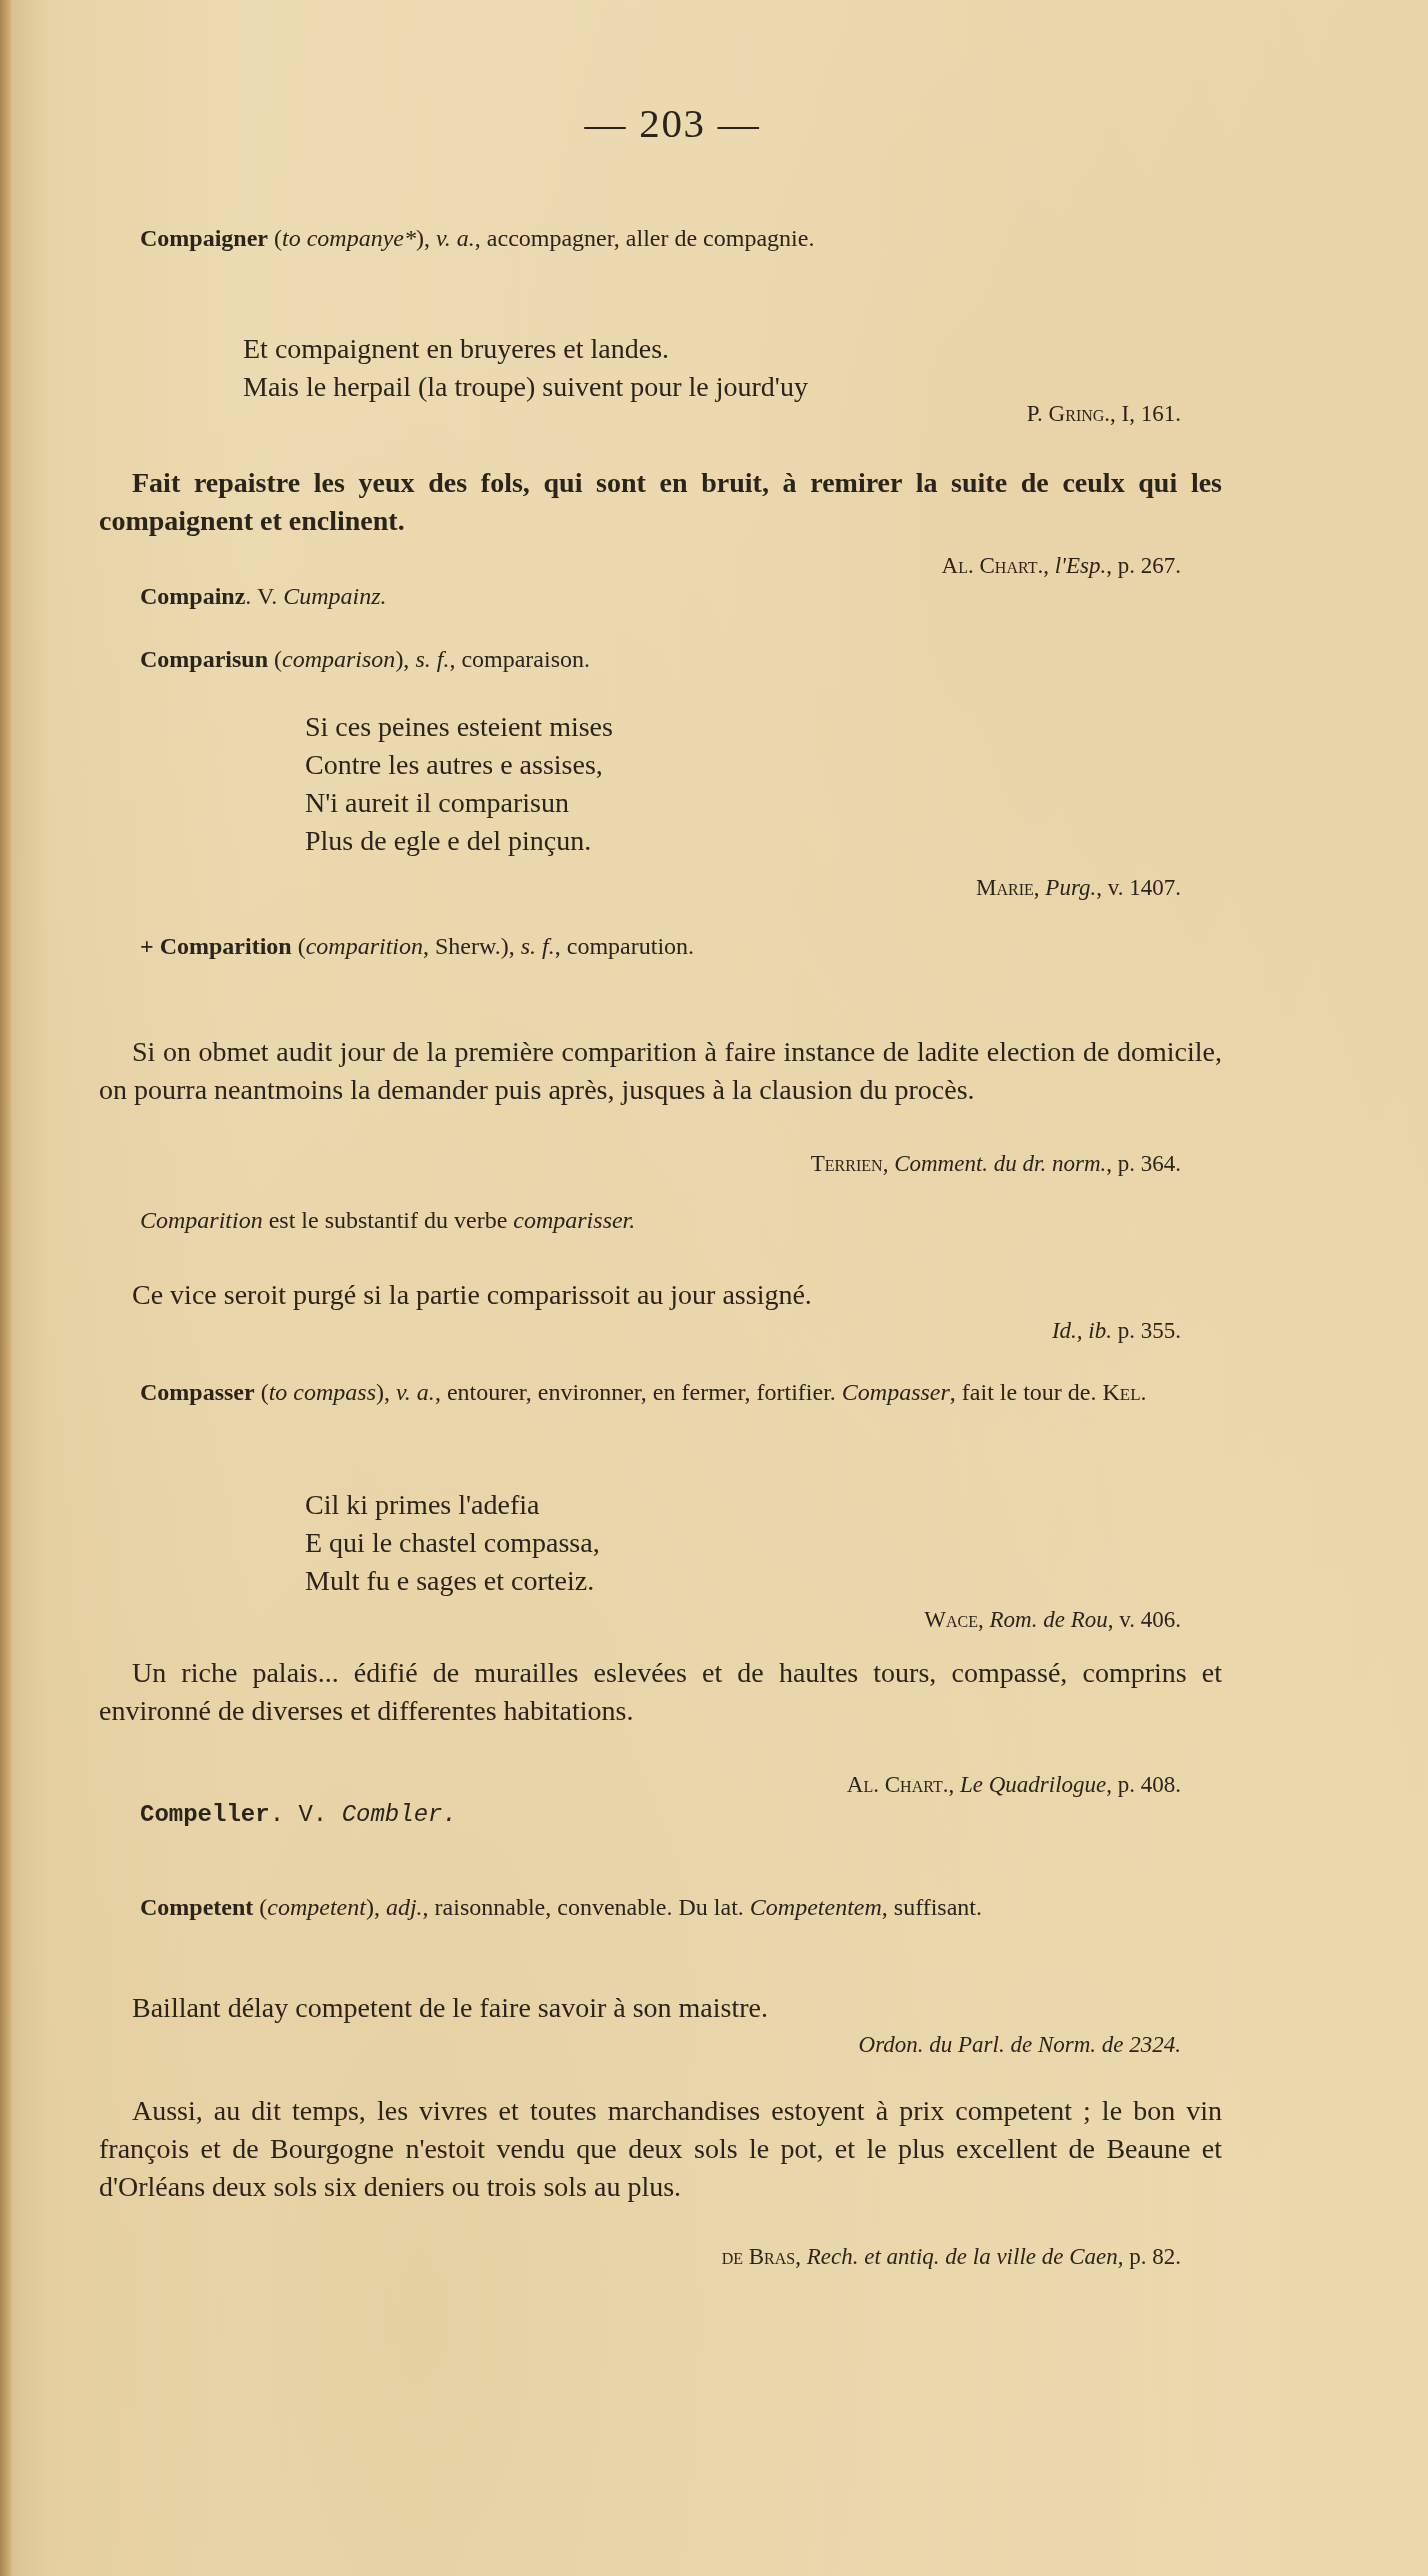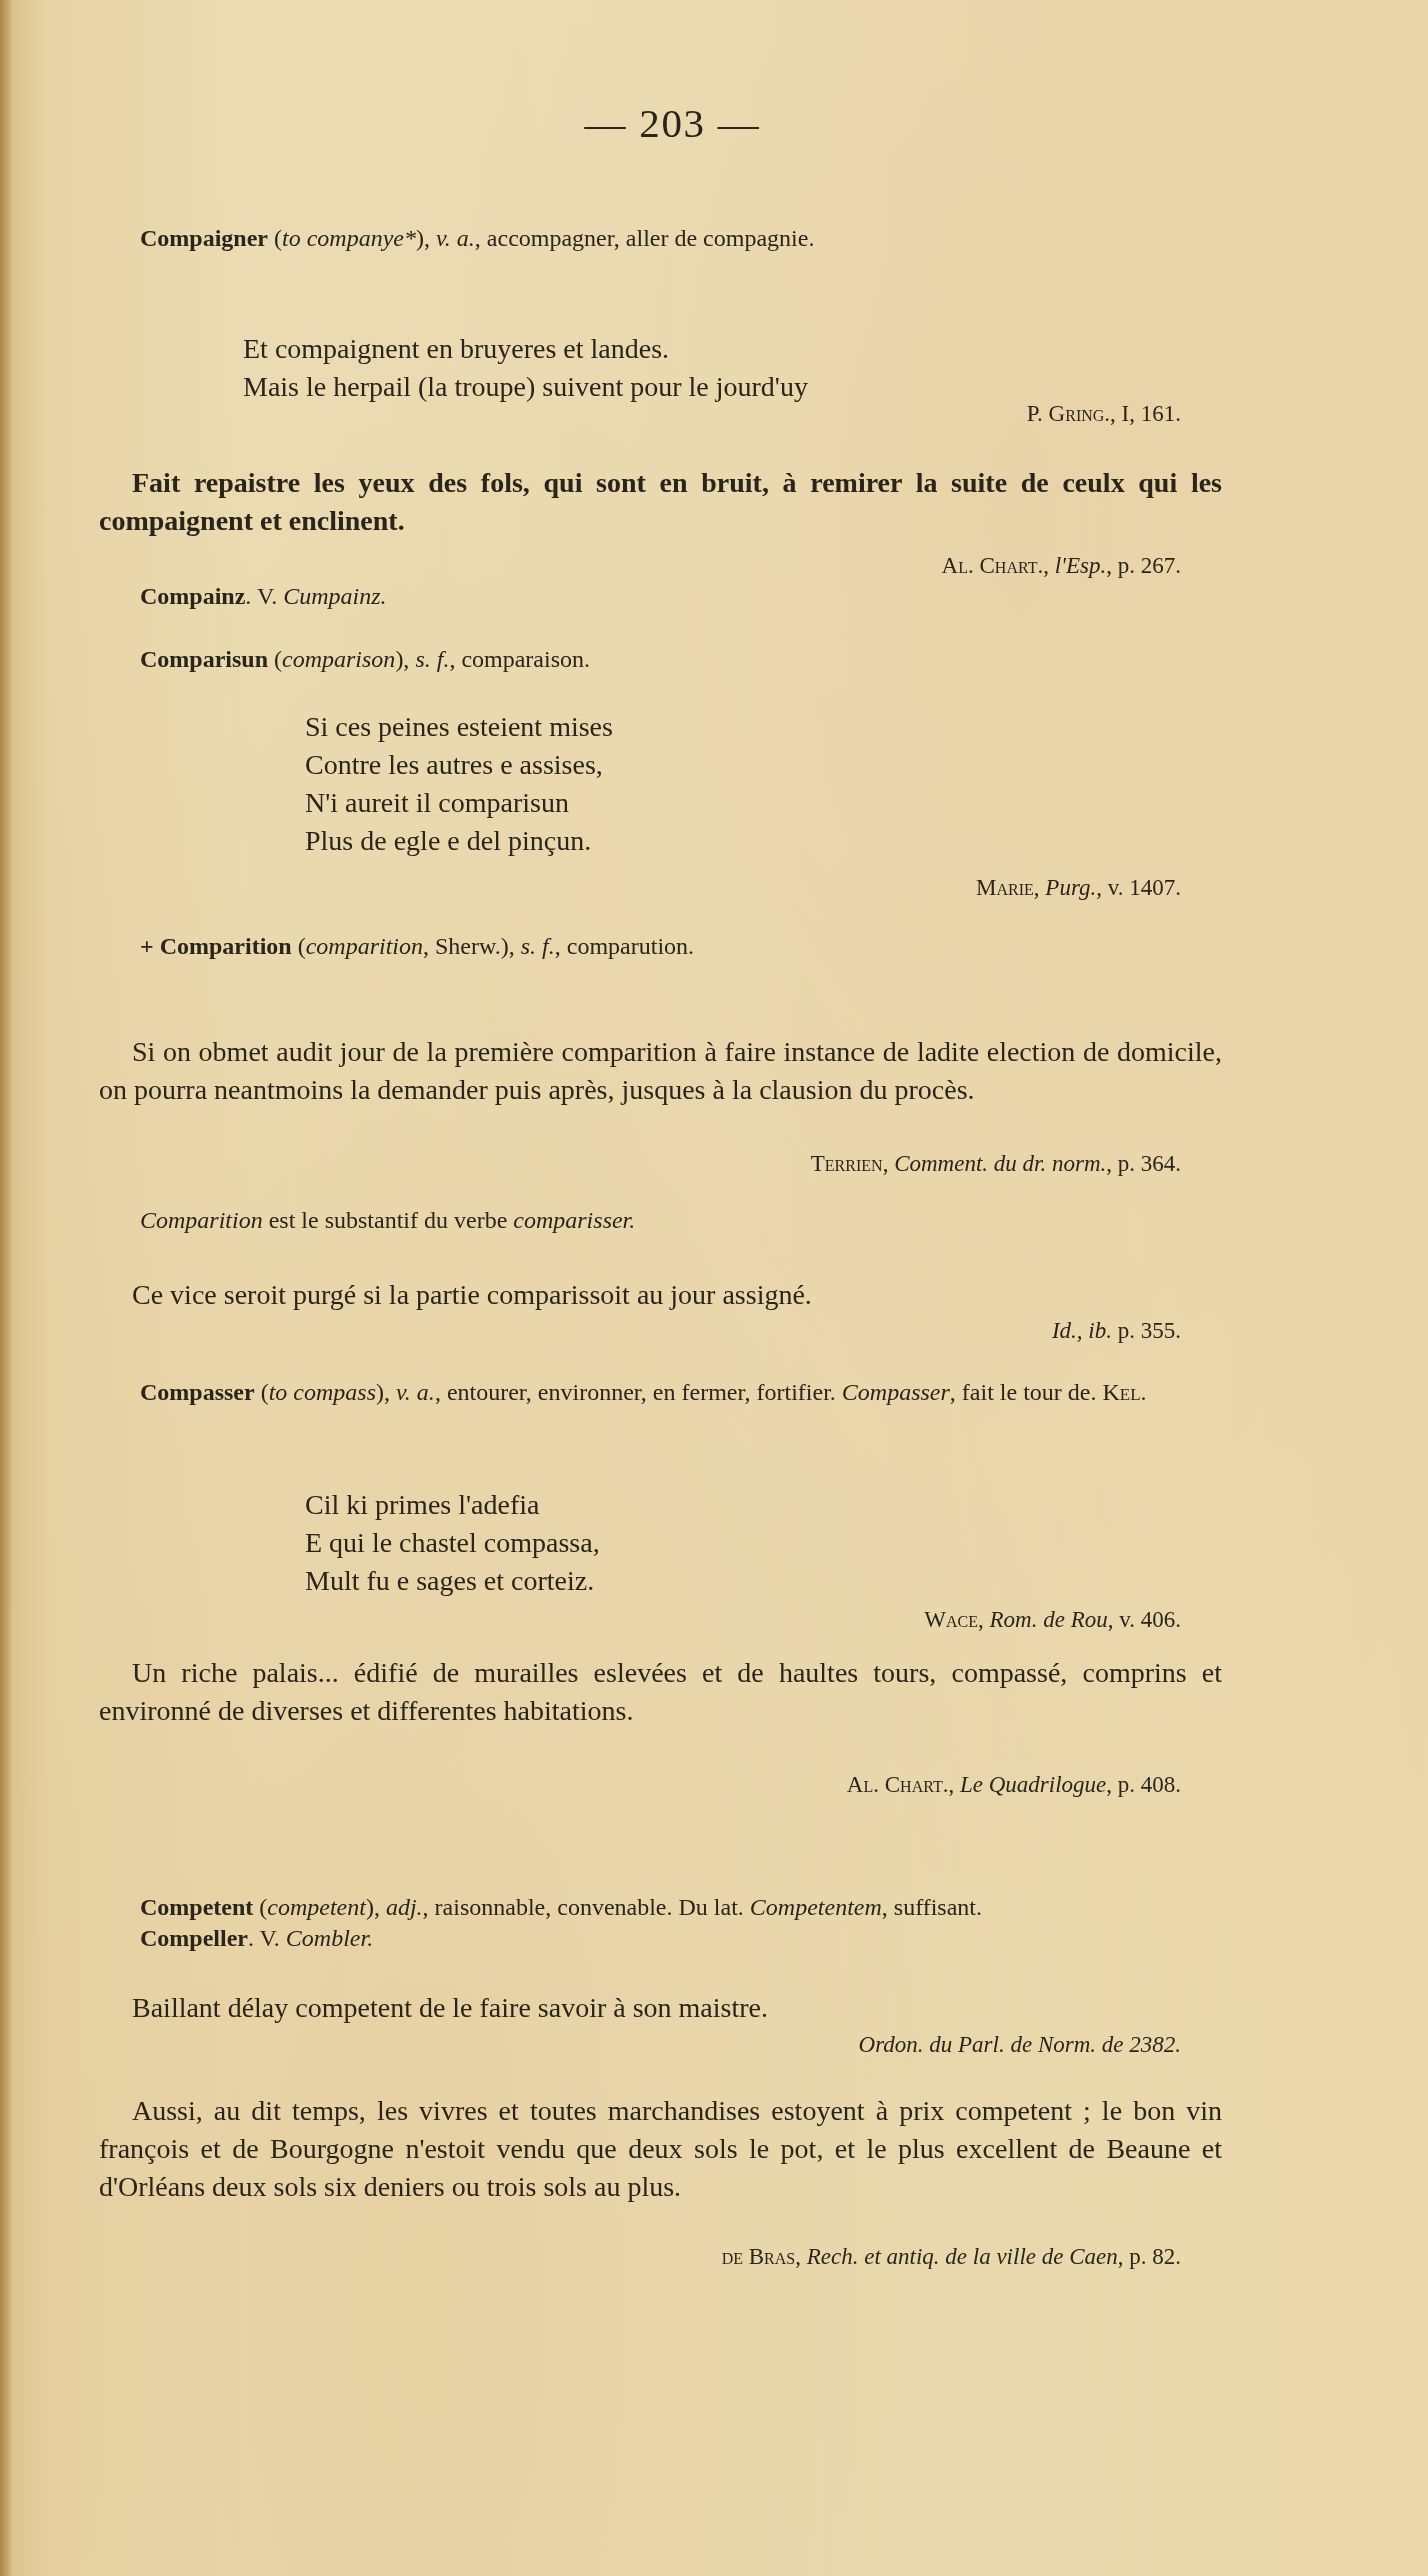--- a/index.html
+++ b/index.html
@@ -169,38 +169,38 @@
   </div>
   <div class="cite" style="top:1605px;">
     <span class="sc">Wace</span>, <span class="it">Rom. de Rou</span>, <span>v. 406.</span>
   </div>
 
   <div class="para" style="top:1654px;">Un riche palais... édifié de murailles eslevées et de haultes tours, compassé, comprins et environné de diverses et differentes habitations.</div>
   <div class="cite" style="top:1770px;">
     <span class="sc">Al. Chart.</span>, <span class="it">Le Quadrilogue</span>, <span>p. 408.</span>
   </div>
 
-  <div class="entry-head" style="top:1916px;">
+  <div class="entry-head" style="top:1792px;font-family:Liberation Mono, monospace;">
     <b>Compeller</b>.
     <span>V.</span>
     <span class="it">Combler.</span>
   </div>
 
   <div class="entry-head" style="top:1885px;">
     <b>Competent</b>
     (<span class="it">competent</span>),
     <span class="it">adj.</span>,
     <span>raisonnable, convenable.</span>
     <span>Du lat.</span>
     <span class="it">Competentem</span><span>, suffisant.</span>
   </div>
 
   <div class="para" style="top:1989px;">Baillant délay competent de le faire savoir à son maistre.</div>
   <div class="cite" style="top:2030px;">
-    <span class="it">Ordon. du Parl. de Norm. de 2382.</span>
+    <span class="it">Ordon. du Parl. de Norm. de 2324.</span>
   </div>
 
   <div class="para" style="top:2092px;">Aussi, au dit temps, les vivres et toutes marchandises estoyent à prix competent ; le bon vin françois et de Bourgogne n'estoit vendu que deux sols le pot, et le plus excellent de Beaune et d'Orléans deux sols six deniers ou trois sols au plus.</div>
   <div class="cite" style="top:2242px;">
     <span class="sc">de Bras</span>, <span class="it">Rech. et antiq. de la ville de Caen</span>, <span>p. 82.</span>
   </div>
 
 </div>
 
 

